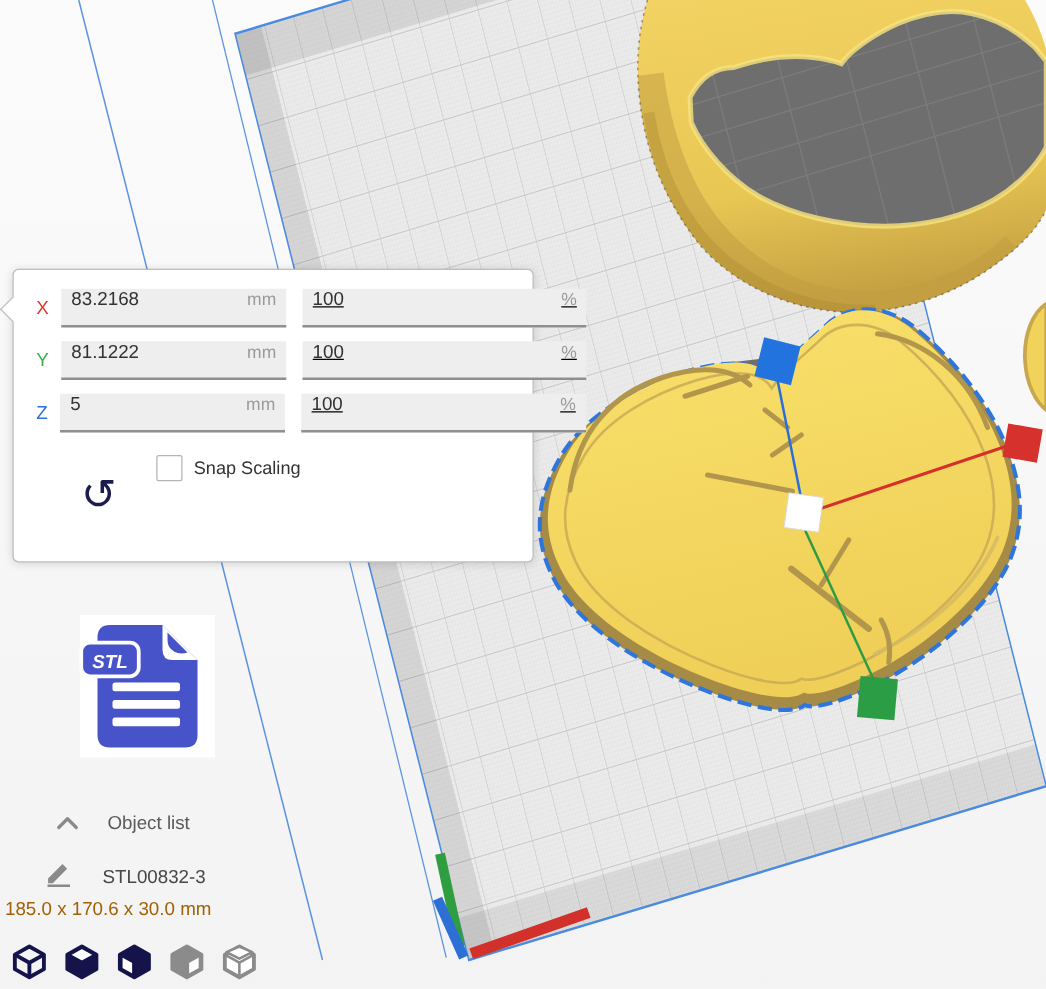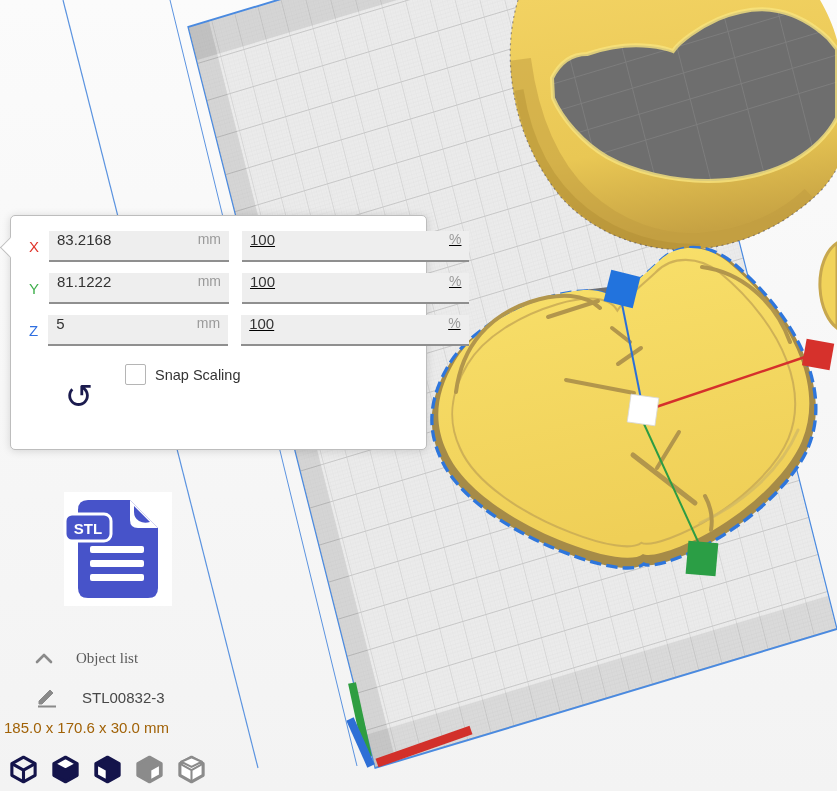--- a/index.html
+++ b/index.html
@@ -24,27 +24,27 @@
   .field.mm{width:180px;margin-right:13px;}
   .field.pct{flex:1;text-decoration:underline;}
   .reset-btn{position:absolute;left:48px;top:158px;width:40px;height:44px;border:none;background:transparent;
     color:#1b1b4e;font-size:34px;line-height:40px;cursor:pointer;padding:0;}
   .chk-row{position:absolute;left:114px;display:flex;align-items:center;}
   .chk-row.snap{top:148px}.chk-row.uniform{top:185px}
   .checkbox{width:19px;height:19px;background:#fff;border:1px solid #b5b5b5;border-radius:2px;margin-right:9px;}
   .chk-label{font-size:14.5px;color:#333;}
 
   
-  .stl-thumb{position:absolute;left:62px;top:492px;width:112px;height:116px;z-index:4;}
+  .stl-thumb{position:absolute;left:62px;top:492px;width:112px;height:116px;z-index:4;font-style:italic;}
 
   
-  .objlist-header{position:absolute;left:0;top:645px;display:flex;align-items:center;height:26px;z-index:4;font-family:Liberation Serif, serif;}
+  .objlist-header{position:absolute;left:10px;top:645px;display:flex;align-items:center;height:26px;z-index:4;}
   .objlist-header .chev{margin-left:34px;margin-right:22px;display:flex;}
   .objlist-header .hdr{font-size:15px;color:#5a5a5a;}
-  .objlist-item{position:absolute;left:0;top:684px;display:flex;align-items:center;height:26px;z-index:4;}
+  .objlist-item{position:absolute;left:0;top:684px;display:flex;align-items:flex-end;height:26px;z-index:4;}
   .objlist-item .pencil{margin-left:36px;margin-right:24px;display:flex;}
   .objlist-item .nm{font-size:15px;color:#474747;}
   .obj-dims{position:absolute;left:4px;top:719px;font-size:15px;color:#a16207;z-index:4;}
 
   
   .cube-bar{position:absolute;left:8px;top:753px;display:flex;gap:11px;z-index:4;}
   .cube-btn{width:31px;height:33px;border:none;background:transparent;padding:0;cursor:pointer;display:flex;}
 </style>
 </head>
 <body>

